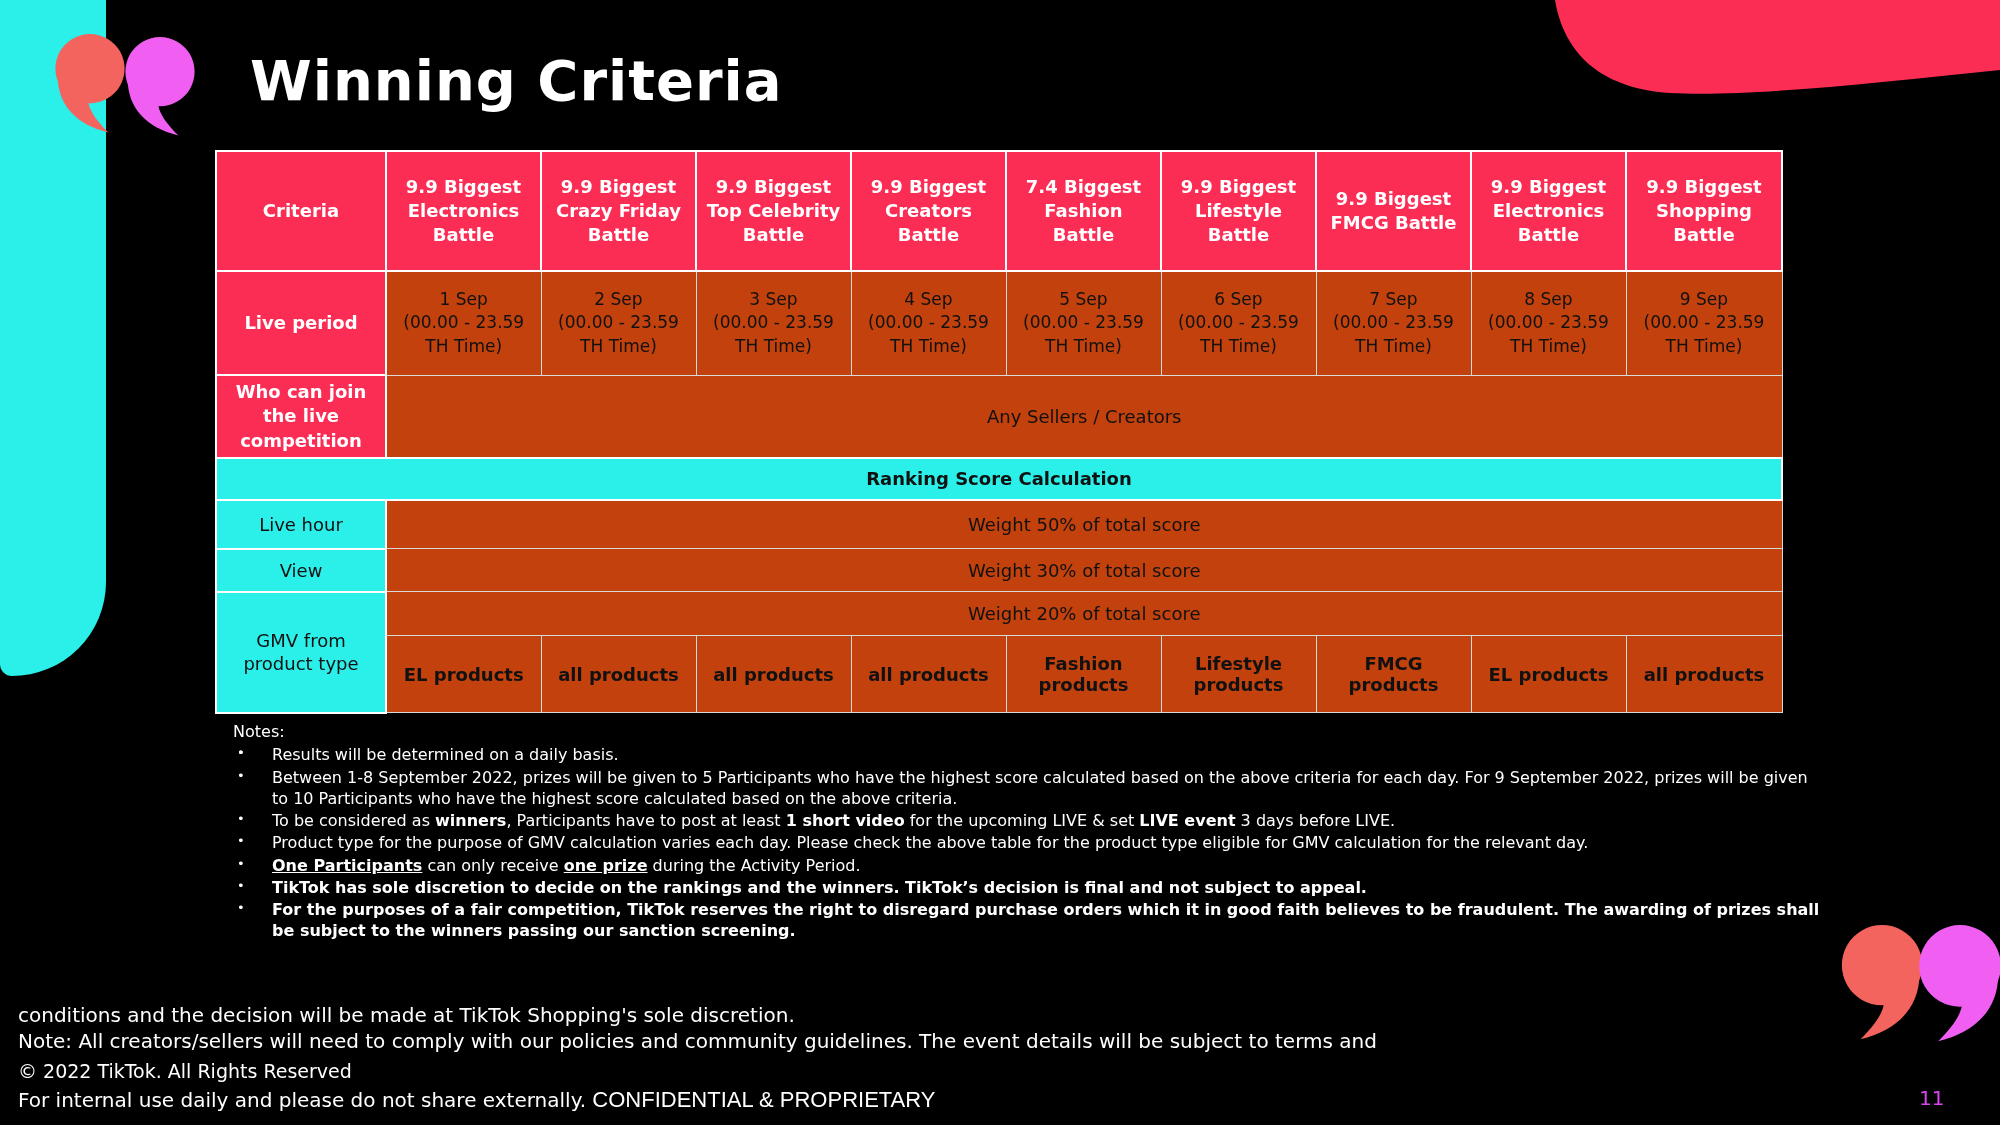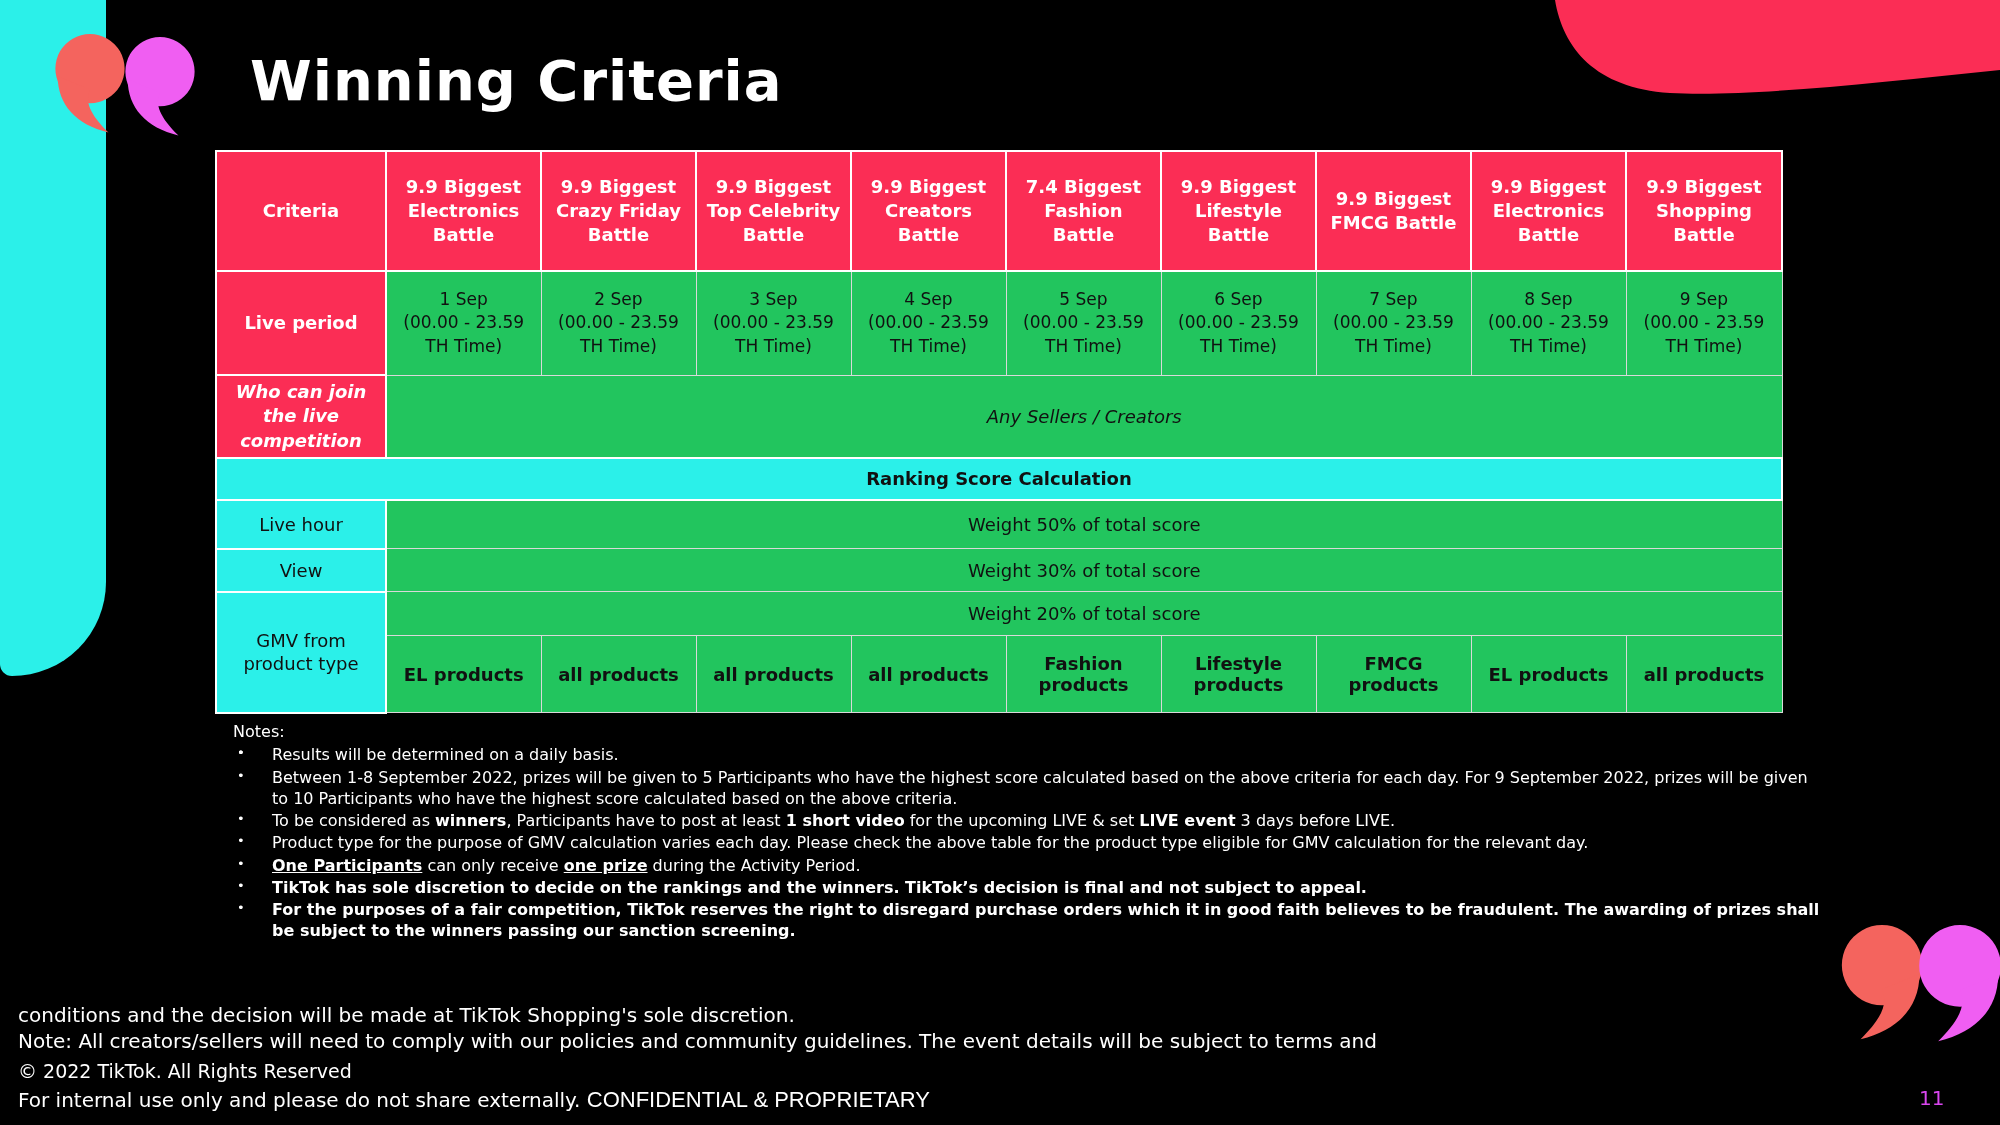--- a/index.html
+++ b/index.html
@@ -12,26 +12,26 @@
   .swoosh{position:absolute;right:0;top:0;}
   .quote{position:absolute;}
   
   .title{position:absolute;left:250px;top:48px;font-size:56px;font-weight:800;letter-spacing:1px;color:#fff;}
   
   table.crit{position:absolute;left:215px;top:150px;width:1566px;border-collapse:collapse;table-layout:fixed;background:#000;}
   table.crit td{vertical-align:middle;text-align:center;padding:4px 6px;overflow:hidden;}
   td.pink{background:#FB2D55;color:#fff;font-weight:bold;border:2px solid #fff;font-size:18px;line-height:1.35;}
   td.cyanc{background:#2BF0E9;color:#111;border:2px solid #fff;font-size:18px;line-height:1.3;}
   td.cyanc.bold{font-weight:bold;}
-  td.white{background:#22c55e;color:#111;border:1.5px solid #d9d9d9;font-size:18px;}
+  td.white{background:#c2410c;color:#111;border:1.5px solid #d9d9d9;font-size:18px;}
   td.datecell{font-size:17px;line-height:1.4;}
   td.prod{font-weight:bold;}
   .r-header{height:120px;}
   .r-live{height:104px;}
-  .r-who{height:81px;font-style:italic;}
+  .r-who{height:81px;}
   .r-rank{height:42px;padding-left:30px;}
   .r-lh{height:49px;}
   .r-view{height:43px;}
   .r-w20{height:44px;}
   .r-prod{height:77px;}
   
   .notes{position:absolute;left:233px;top:721px;width:1590px;font-size:16px;line-height:1.33;color:#fff;}
   .notes-label{margin-bottom:2px;}
   .note-item{position:relative;padding-left:39px;margin-bottom:1px;}
   .note-item .bullet{position:absolute;left:4px;top:0;font-size:13px;}
@@ -194,17 +194,17 @@
         <div class="note-item"><span class="bullet">•</span><span class="note-text"><span class="b">For the purposes of a fair competition, TikTok reserves the right to disregard purchase orders which it in good faith believes to be fraudulent. The awarding of prizes shall be subject to the winners passing our sanction screening.</span></span></div>
       </div>
   </div>
 
   <div class="bottom-note">
       <div>conditions and the decision will be made at TikTok Shopping's sole discretion.</div>
       <div>Note: All creators/sellers will need to comply with our policies and community guidelines. The event details will be subject to terms and</div>
     </div>
   <div class="copyright">© 2022 TikTok. All Rights Reserved</div>
   <div class="footer-line">
-    <span>For internal use only and please do not share externally. </span><span class="confidential">CONFIDENTIAL &amp; PROPRIETARY</span>
+    <span>For internal use daily and please do not share externally. </span><span class="confidential">CONFIDENTIAL &amp; PROPRIETARY</span>
   </div>
   <div class="page-number">11</div>
 
 </div>
 
 </body></html>

